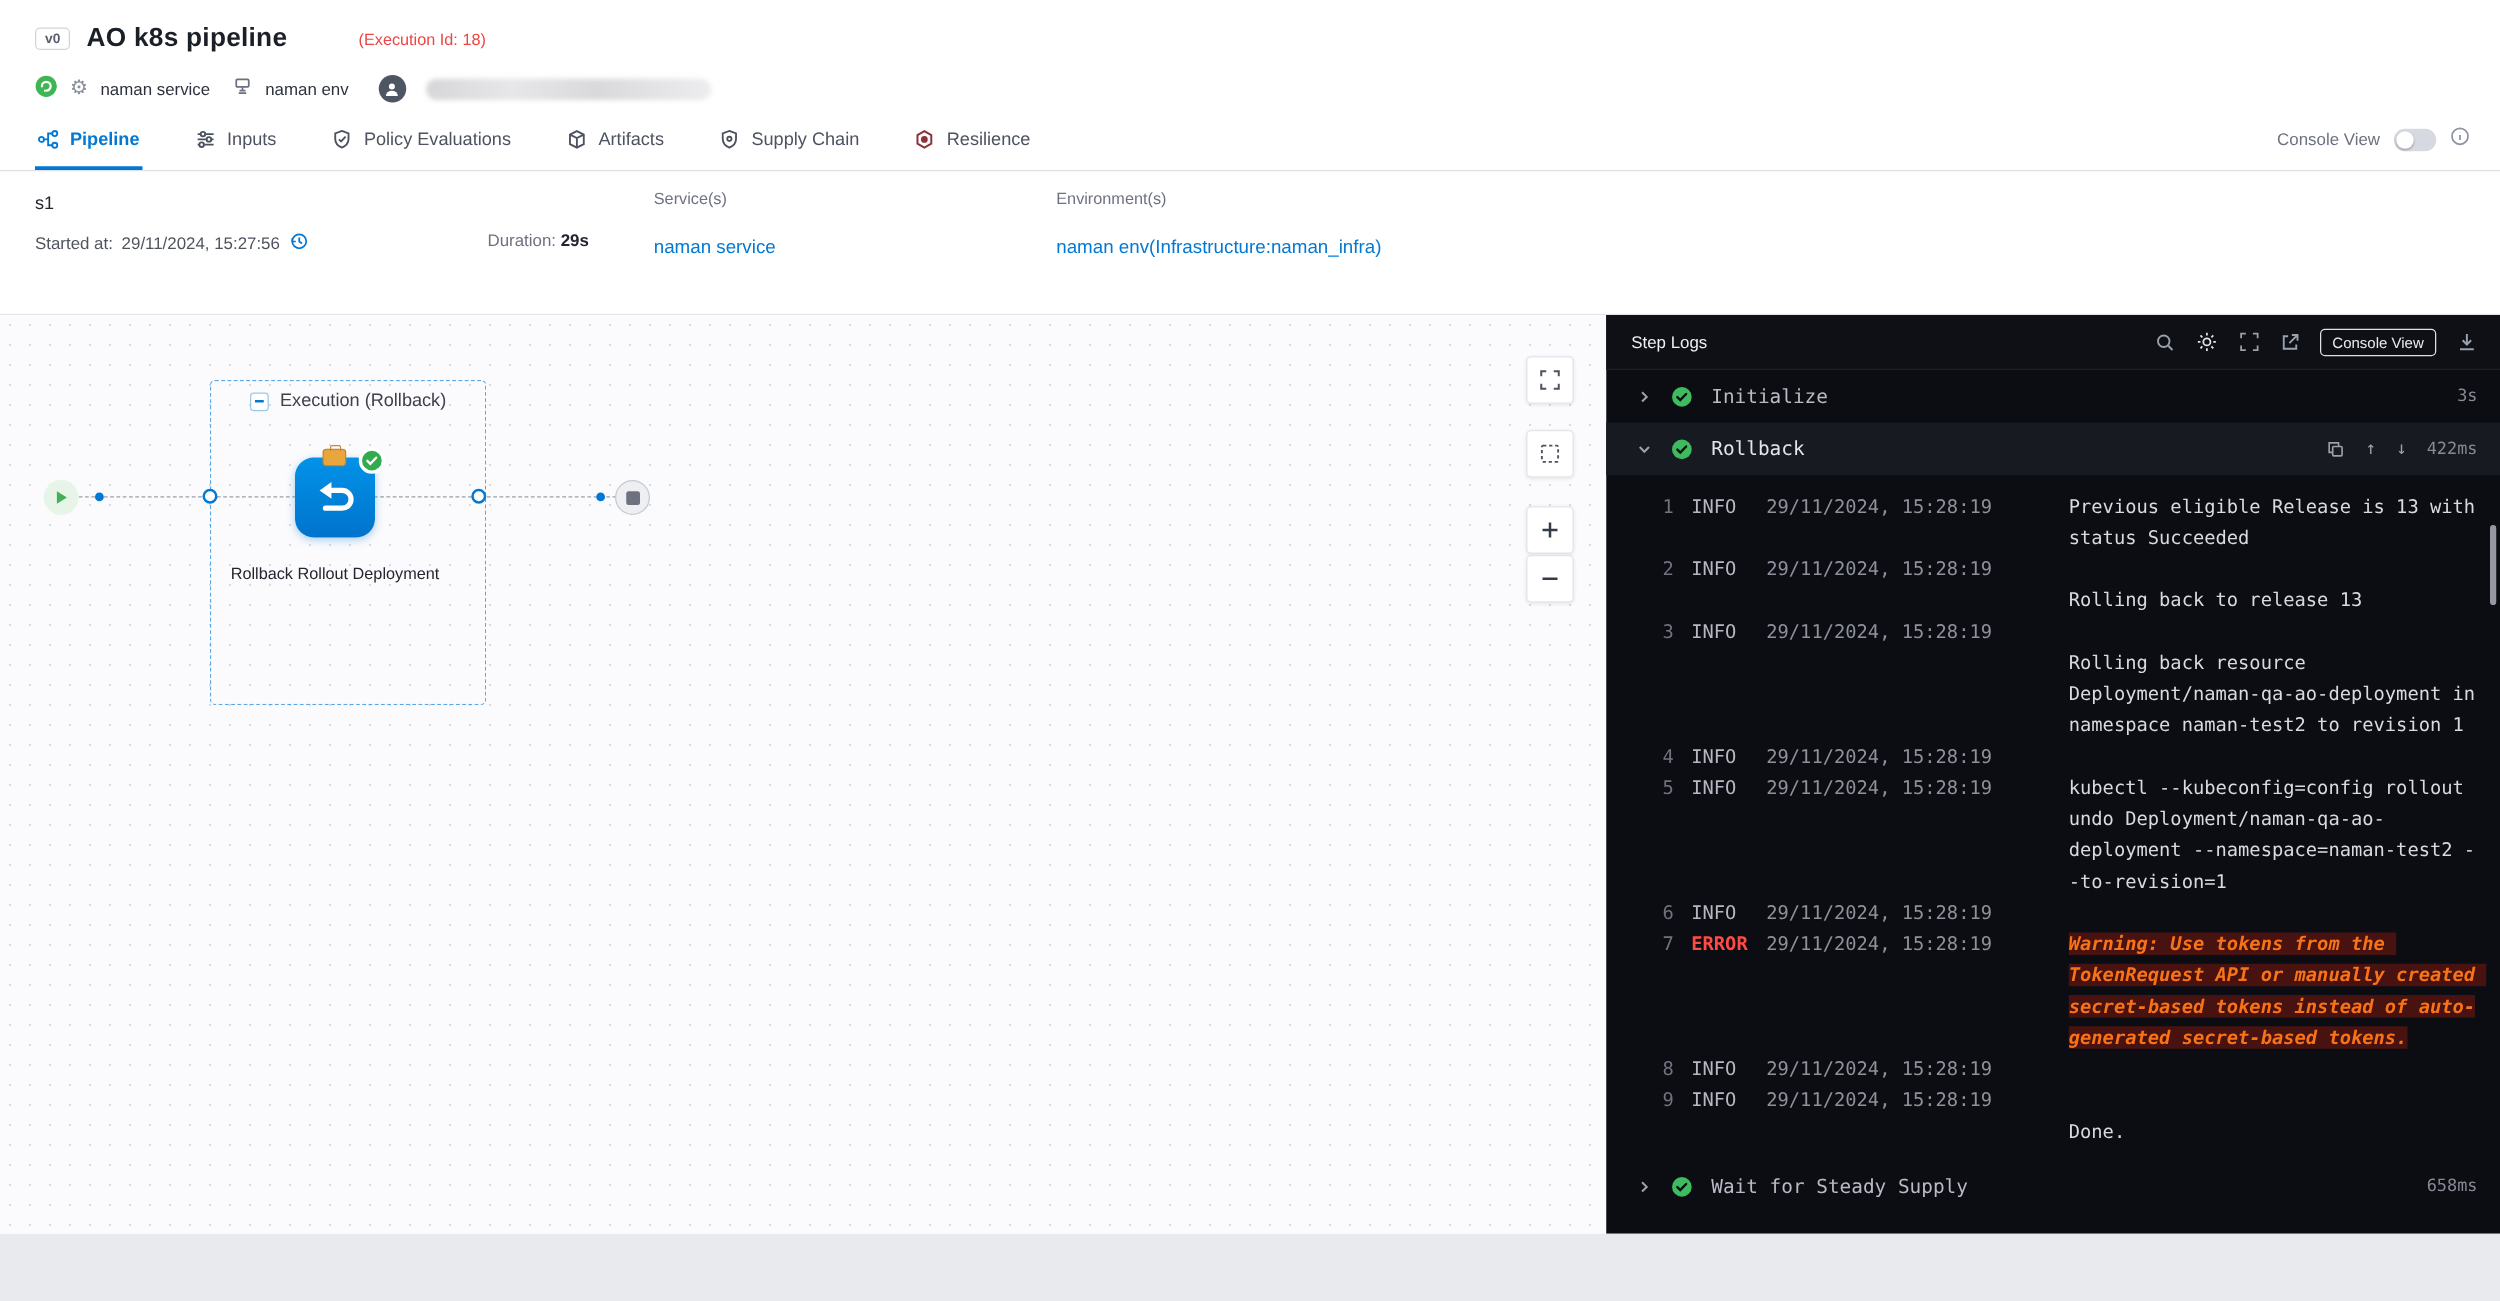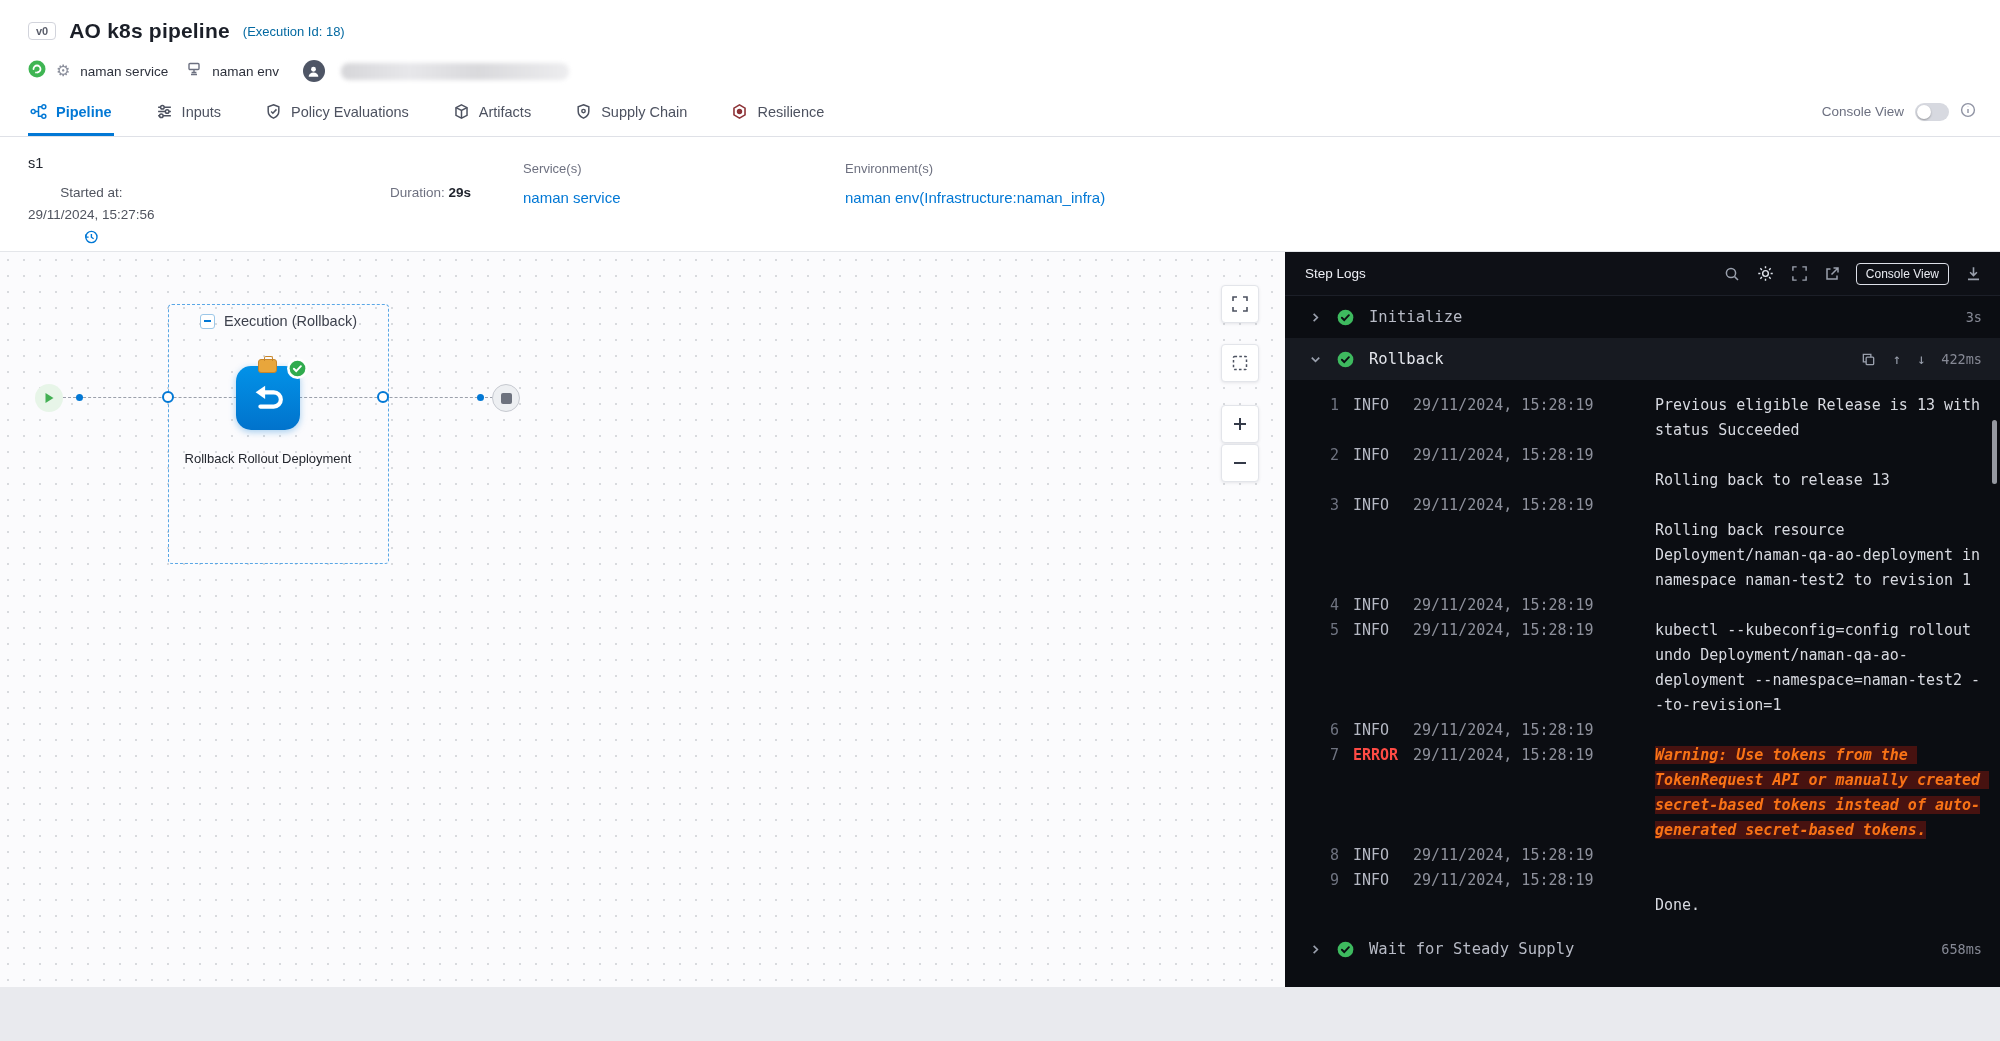--- a/index.html
+++ b/index.html
@@ -6,21 +6,21 @@
   body { margin:0; background:#e9eaee; }
   .app { position:relative; width:2000px; height:987px; background:#fff;
          font-family:"Liberation Sans", sans-serif; overflow:hidden; }
 
   
   .top { padding:16px 24px 0 28px; }
   .title-row { display:flex; align-items:center; gap:13px; height:30px; }
   .v-badge { font-size:11px; font-weight:bold; color:#5a5e6b; border:1px solid #d2d4dc;
              border-radius:4px; padding:2px 7px; background:#fff; }
   .page-title { font-size:21px; font-weight:bold; color:#1b1f28; letter-spacing:.2px; }
-  .exec-id { font-size:13px; color:#0369a1; }
+  .exec-id { font-size:13px; color:#ef4444;margin-left:44px; }
   .meta-row { display:flex; align-items:center; gap:10px; margin-top:13px; height:24px; }
   .meta-text { font-size:13.5px; color:#2d313c; }
   .icon-gap { margin-left:8px; }
   .gear-glyph { font-size:16px; color:#8b8f9c; line-height:1; }
   .avatar { width:22px; height:22px; border-radius:50%; background:#4e5565; display:flex;
             align-items:center; justify-content:center; margin-left:14px; }
   .redacted { width:228px; height:17px; border-radius:8px; margin-left:6px;
               background:linear-gradient(90deg,#d6d6d9 0%,#e7e7ea 30%,#d9d9dc 60%,#ededef 100%);
               filter:blur(2px); }
 
@@ -35,24 +35,24 @@
   .tabbar-right { margin-left:auto; display:flex; align-items:center; gap:11px; }
   .console-label { font-size:13.5px; color:#6c7080; }
   .toggle { width:34px; height:18px; background:#d7d9e0; border-radius:9px; position:relative; cursor:pointer; }
   .toggle .knob { position:absolute; left:2px; top:2px; width:14px; height:14px; background:#fff;
                   border-radius:50%; box-shadow:0 1px 2px rgba(0,0,0,.3); }
 
   
   .stagebar { position:relative; height:115px; border-bottom:1px solid #e4e6ea; }
   .stage-name { position:absolute; left:28px; top:18px; font-size:14.5px; font-weight:normal; color:#21252e; }
   .started { position:absolute; left:28px; top:48px; font-size:13.5px; color:#50545f;
-             display:flex; align-items:center; gap:7px;flex-direction:column; }
+             display:flex; align-items:center; gap:7px; }
   .duration { position:absolute; left:390px; top:48px; font-size:13.5px; color:#6e7180;text-align:center; }
   .duration b { color:#21252e; }
-  .col-label { position:absolute; top:24px; font-size:13px; color:#6e7180; }
+  .col-label { position:absolute; top:14px; font-size:13px; color:#6e7180; }
   .col-value { position:absolute; top:52px; font-size:15px; color:#0278d5; cursor:pointer; }
   .svc-label { left:523px; } .svc-value { left:523px; }
   .env-label { left:845px; } .env-value { left:845px; }
 
   
   .main { display:flex; height:766px; }
 
   
   .canvas { position:relative; flex:1; background:#fbfbfd;
             background-image: radial-gradient(circle,#d8dade 1.1px, transparent 1.25px);

